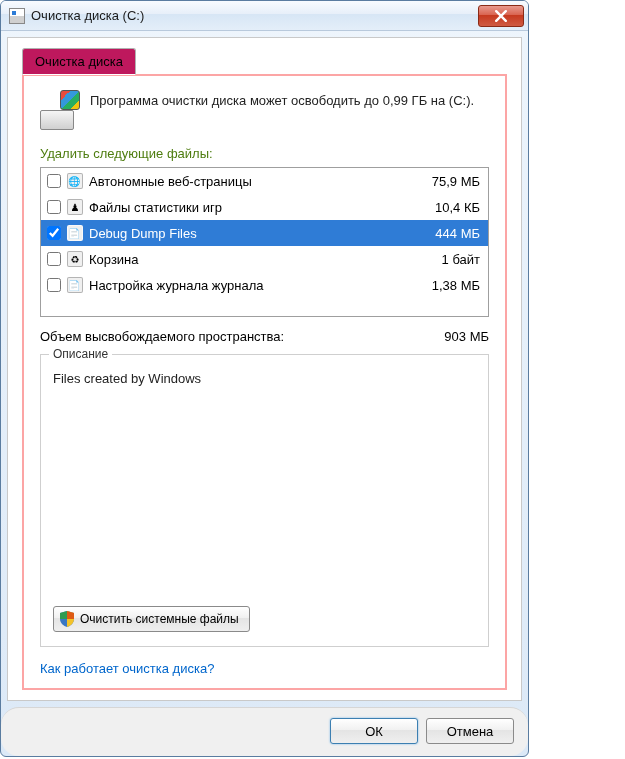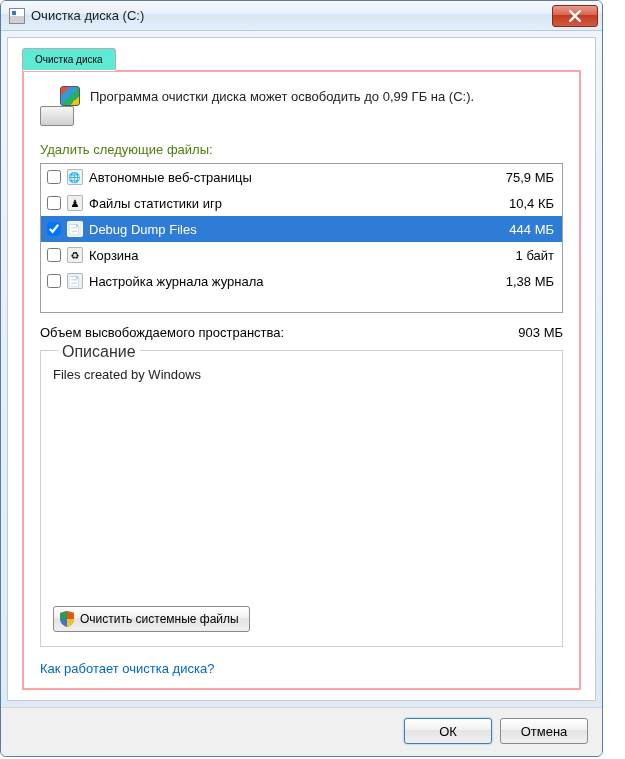--- a/index.html
+++ b/index.html
@@ -9,21 +9,21 @@
   }
   body {
     font-family: "Segoe UI", Tahoma, sans-serif;
     font-size: 12px;
     background: #fff;
     width: 625px;
     height: 759px;
     overflow: hidden;
   }
   .window {
-    width: 603px;
+    width: 529px;
     height: 757px;
     border: 1px solid #5a7ca0;
     border-radius: 6px;
     background: linear-gradient(to bottom, #eef5fc 0%, #dce9f7 100%);
     display: flex;
     flex-direction: column;
     overflow: hidden;
   }
   .titlebar {
     height: 30px;
@@ -79,23 +79,23 @@
   }
   .tabstrip {
     display: flex;
     margin-bottom: -1px;
     z-index: 2;
   }
   .tab {
     padding: 5px 12px 5px 12px;
     border: 1px solid #b1b1b1;
     border-bottom: 1px solid #fff;
-    background: #5eead4;
+    background: #be185d;
     border-radius: 3px 3px 0 0;
-    font-size: 10px;
+    font-size: 13px;
     cursor: pointer;
   }
   .tabpanel {
     border: 2px solid #fca5a5;
     flex: 1;
     padding: 16px 16px 12px 16px;
     display: flex;
     flex-direction: column;
     background: #fff;
   }
@@ -200,24 +200,24 @@
     border: 1px solid #cfcfcf;
     padding: 12px 12px 14px 12px;
     position: relative;
     flex: 1;
     display: flex;
     flex-direction: column;
   }
   .group-title {
     position: absolute;
     top: -8px;
-    left: 17px;
+    left: 8px;
     background: #fff;
     padding: 0 4px;
-    font-size: 16px;
+    font-size: 12px;
     color: #333;
   }
   .description-text {
     font-size: 13px;
     color: #222;
     margin-top: 4px;
     flex: 1;
   }
   .sys-btn {
     align-self: flex-start;
@@ -244,20 +244,21 @@
     cursor: pointer;
     text-decoration: none;
   }
   .footer {
     display: flex;
     justify-content: flex-end;
     gap: 8px;
     padding: 10px 14px 12px 0;
     background: #f0f0f0;
     border-top: 1px solid #d6d6d6;
+    border-radius: 18px;
   }
   .std-btn {
     min-width: 88px;
     height: 26px;
     border: 1px solid #8a8a8a;
     border-radius: 3px;
     background: linear-gradient(to bottom, #ffffff 0%, #f1f1f1 45%, #e4e4e4 46%, #efefef 100%);
     cursor: pointer;
     font-size: 13px;
   }

